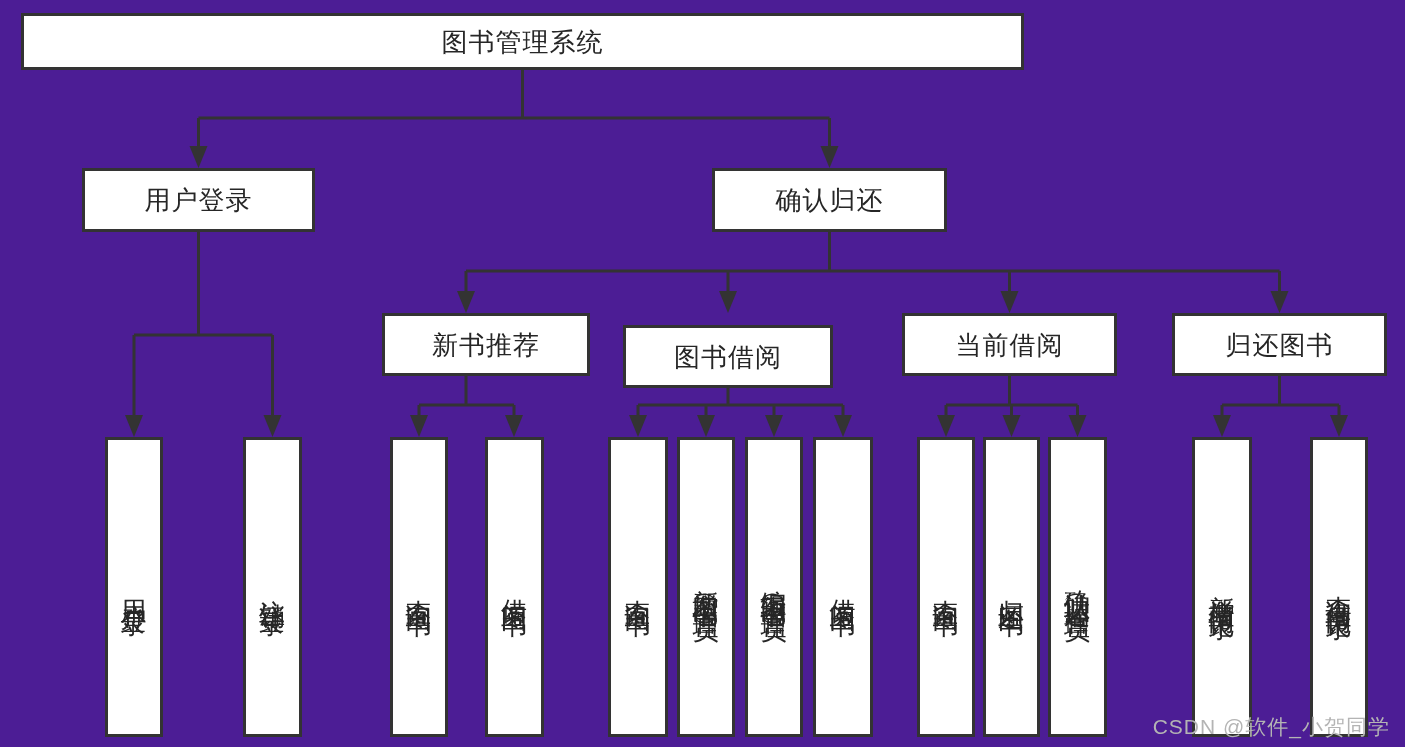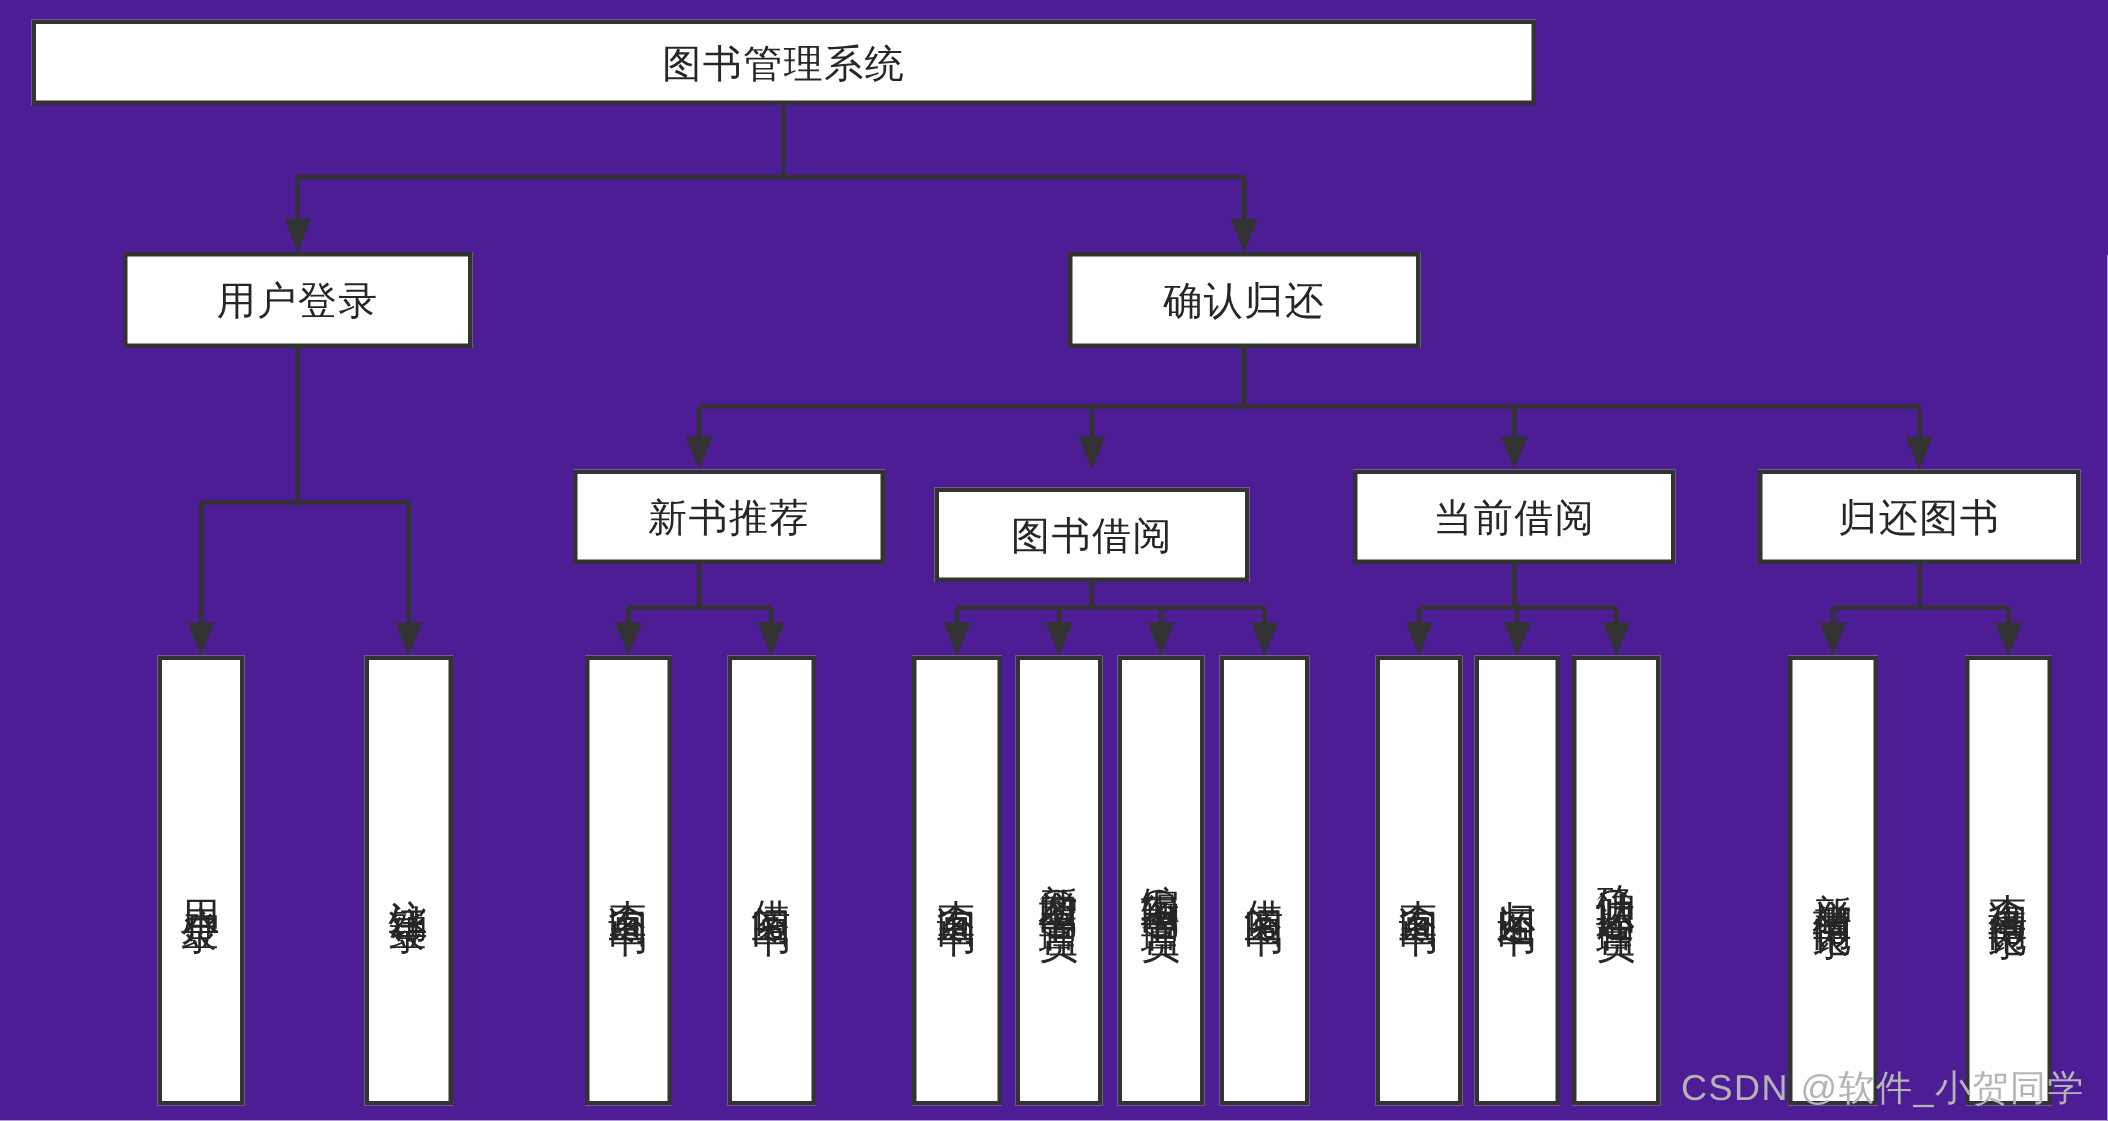--- a/index.html
+++ b/index.html
@@ -38,21 +38,21 @@
     writing-mode: vertical-rl;
     text-orientation: mixed;
     letter-spacing: 4px;
     white-space: normal;
   }
   .watermark {
     position: absolute;
     right: 15px;
     bottom: 6px;
     color: #b4b4b4;
-    font-size: 24px;
+    font-size: 21px;
     letter-spacing: 1px;
     white-space: nowrap;
   }
 </style>
 </head>
 <body>
 
 <div class="stage">
 
   <svg class="wires" viewBox="0 0 1405 747">

